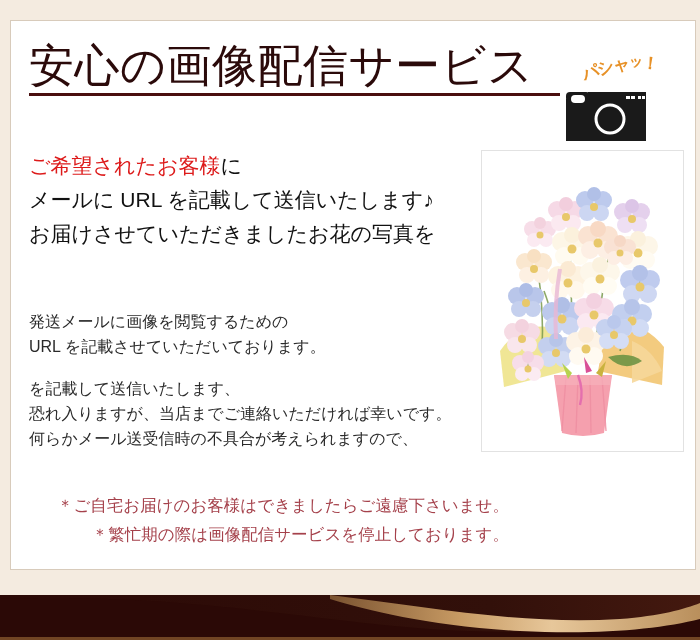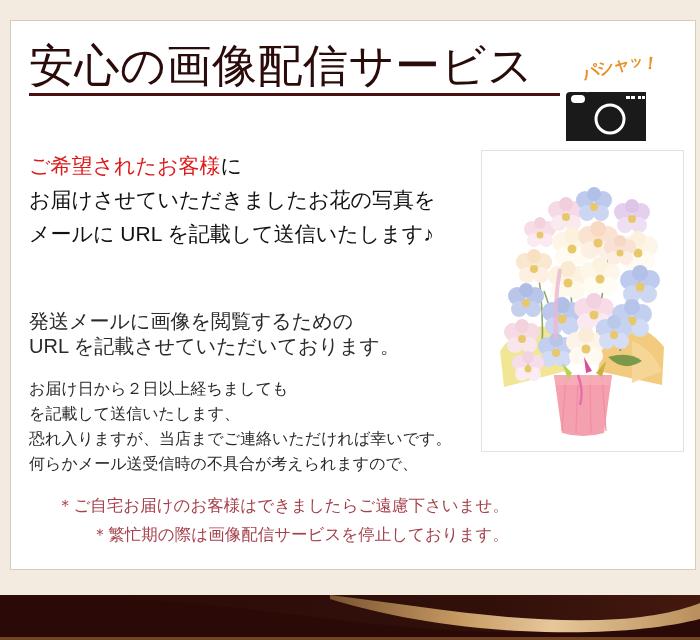--- a/index.html
+++ b/index.html
@@ -110,21 +110,21 @@
   }
   .lead-line .hl { color: #dd1a1a; margin-top: 44px; }
 
   #note-block {
     position: absolute;
     left: 18px;
     top: 288px;
     width: 420px;
   }
   .note-line {
-    font-size: 20px;
+    font-size: 16px;
     line-height: 25px;
     color: #2a2a2a;
     white-space: nowrap;
   }
 
   #detail-block {
     position: absolute;
     left: 18px;
     top: 355px;
     width: 470px;
@@ -209,31 +209,30 @@
           <rect x="74" y="7" width="3" height="3" fill="#ffffff"></rect>
           <rect x="78" y="7" width="3" height="3" fill="#ffffff"></rect>
         </svg>
       </div>
     </div>
 
     <div id="lead-block">
       <div class="lead-line">
         <span class="hl">ご希望されたお客様</span><span>に</span>
       </div>
+      <div class="lead-line">メールに URL を記載して送信いたします♪</div>
       <div class="lead-line">お届けさせていただきましたお花の写真を</div>
-      <div class="lead-line">メールに URL を記載して送信いたします♪</div>
     </div>
 
     <div id="note-block">
       <div class="note-line">発送メールに画像を閲覧するための</div>
       <div class="note-line">URL を記載させていただいております。</div>
     </div>
 
     <div id="detail-block">
-      <div class="detail-line">お届け日から２日以上経ちましても</div>
       <div class="detail-line">を記載して送信いたします、</div>
       <div class="detail-line">恐れ入りますが、当店までご連絡いただければ幸いです。</div>
       <div class="detail-line">何らかメール送受信時の不具合が考えられますので、</div>
     </div>
 
     <div id="footnote-block">
       <div class="footnote-line">＊ご自宅お届けのお客様はできましたらご遠慮下さいませ。</div>
       <div class="footnote-line">＊繁忙期の際は画像配信サービスを停止しております。</div>
     </div>
 

